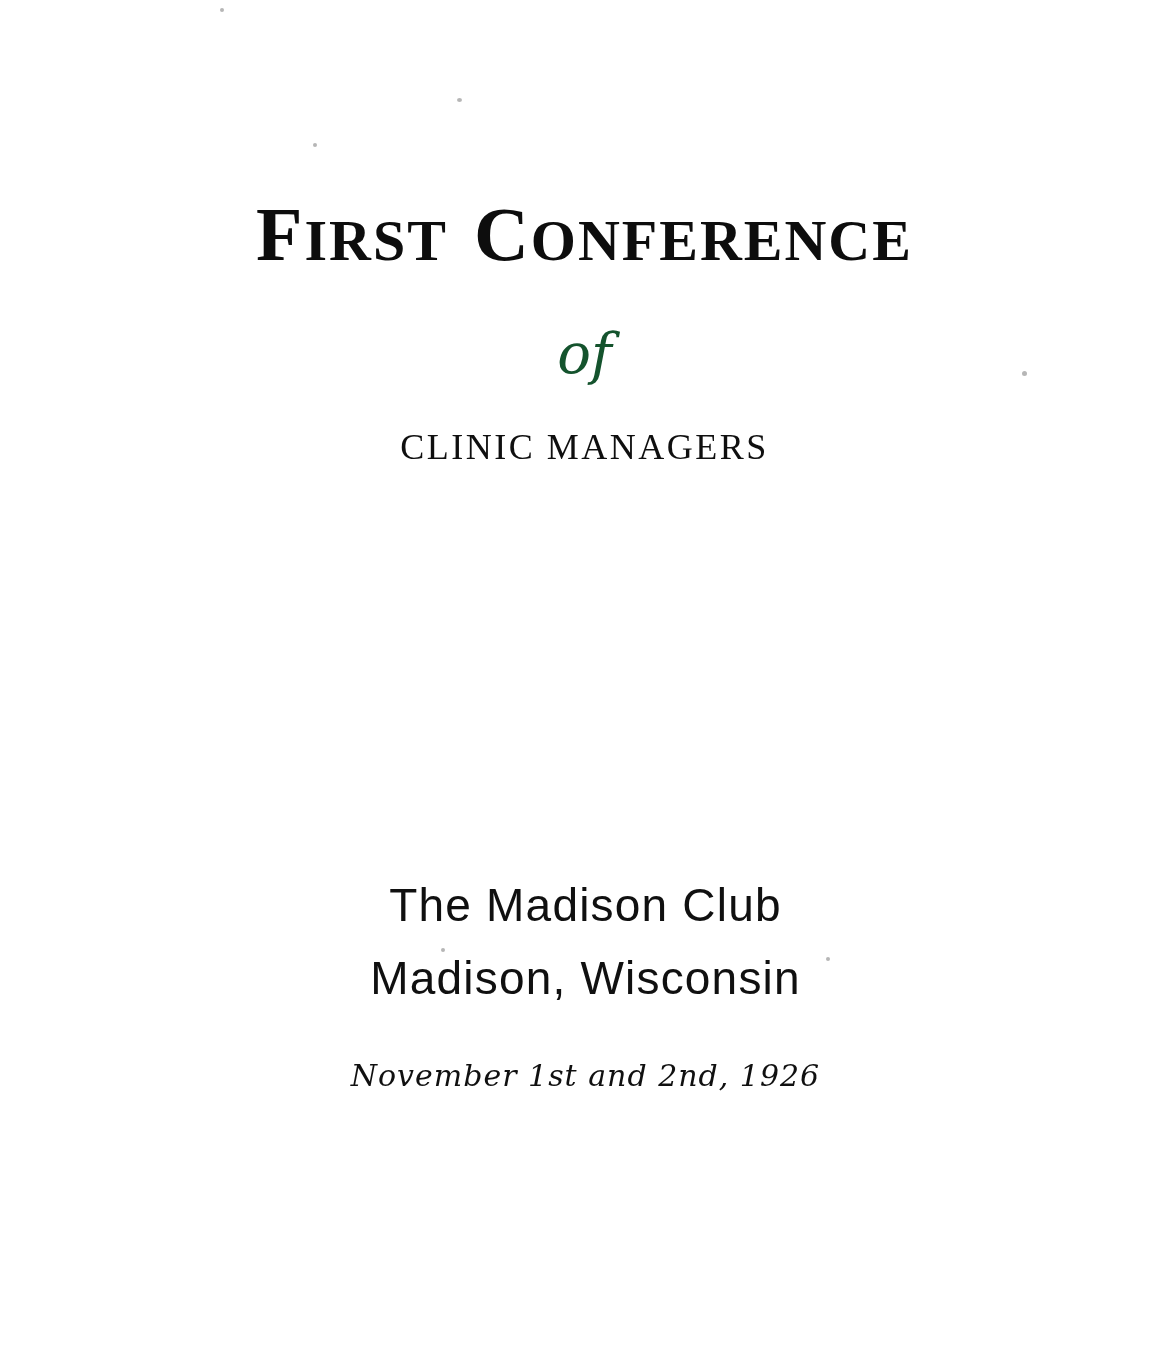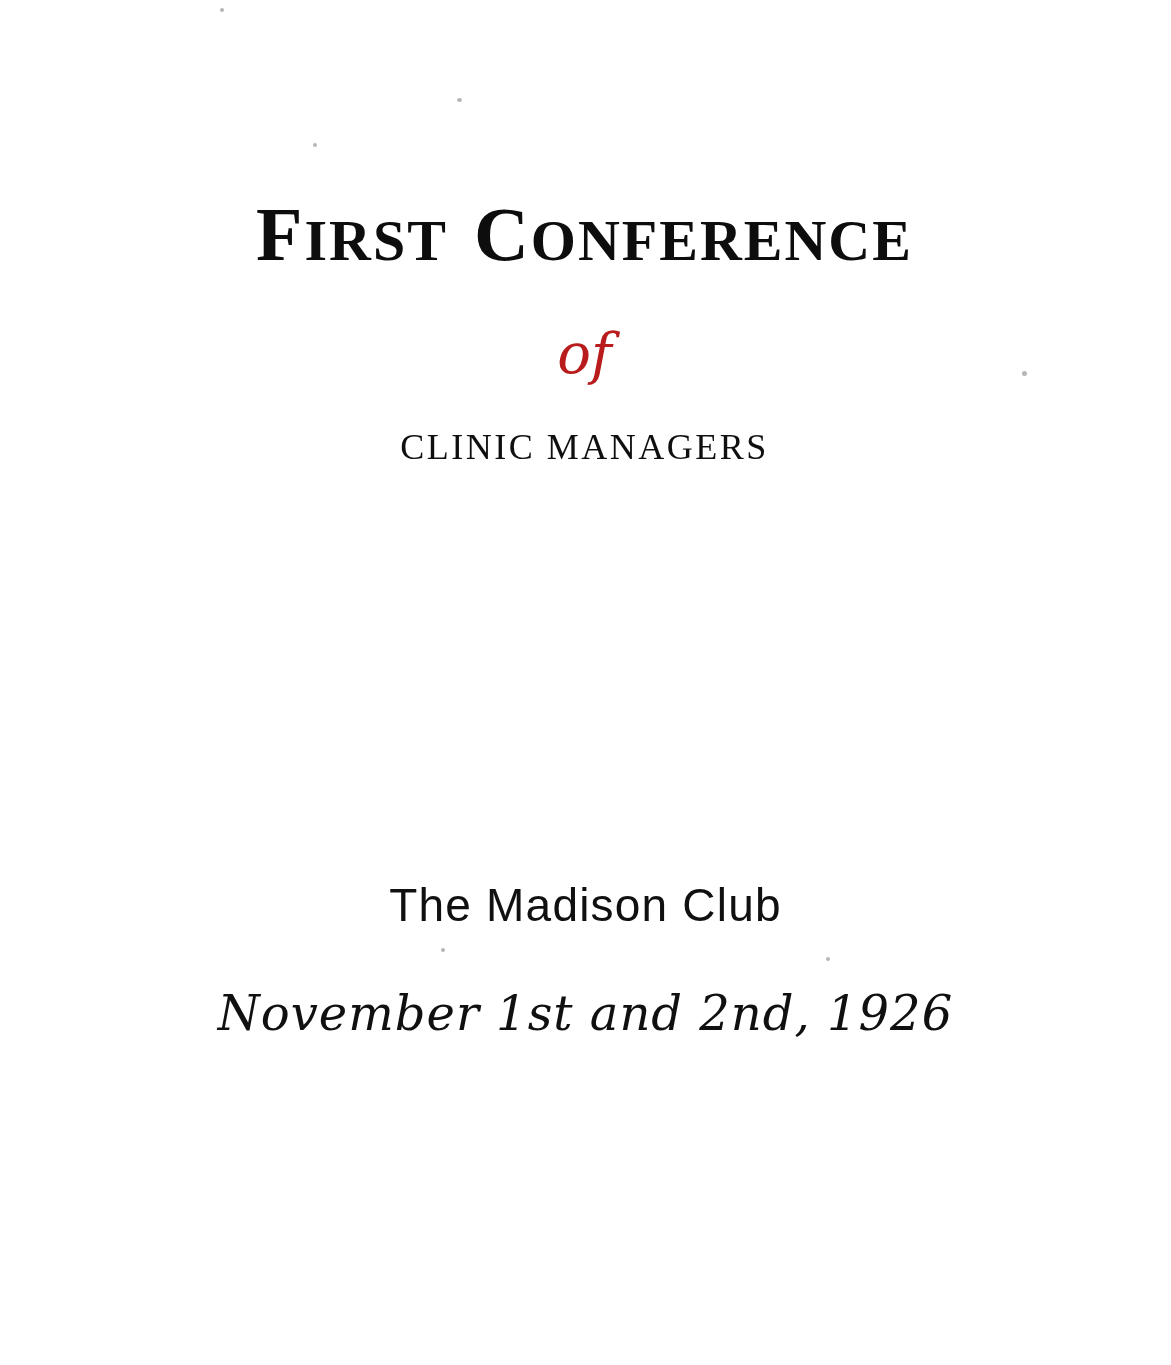--- a/index.html
+++ b/index.html
@@ -57,21 +57,21 @@
   .main-title .cap { font-size: 76px; }
   .main-title .sc { font-size: 58px; }
   .main-title .gap { display: inline-block; width: 26px; }
 
   .of-line {
     margin-top: 52px;
     font-family: "DejaVu Serif", serif;
     font-style: italic;
     font-size: 56px;
     line-height: 1;
-    color: #b91c1c;
+    color: #14532d;
   }
 
   .subtitle {
     margin-top: 44px;
     font-family: "Liberation Serif", serif;
     font-size: 36px;
     letter-spacing: 2.5px;
     color: #0f0f0f;
     white-space: nowrap;
   }
@@ -91,21 +91,21 @@
     line-height: 1.28;
     color: #101010;
     white-space: nowrap;
   }
   .venue-line.second { margin-top: 14px; }
 
   .date-line {
     margin-top: 50px;
     font-family: "DejaVu Serif", serif;
     font-style: italic;
-    font-size: 48px;
+    font-size: 30px;
     letter-spacing: 1px;
     color: #101010;
     white-space: nowrap;
   }
 </style>
 </head>
 <body>
 
 <div class="page">
 
@@ -123,16 +123,17 @@
     </div>
 
     <div class="of-line">of</div>
 
     <div class="subtitle">CLINIC MANAGERS</div>
 
   </div>
 
   <div class="venue-block">
     <div class="venue-line">The Madison Club</div>
+    <div class="venue-line second">Madison, Wisconsin</div>
     <div class="date-line">November 1st and 2nd, 1926</div>
   </div>
 
 </div>
 
 </body></html>

